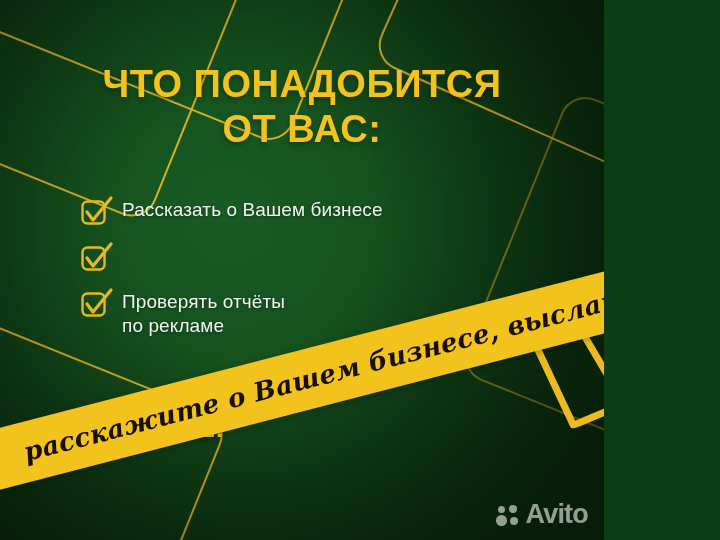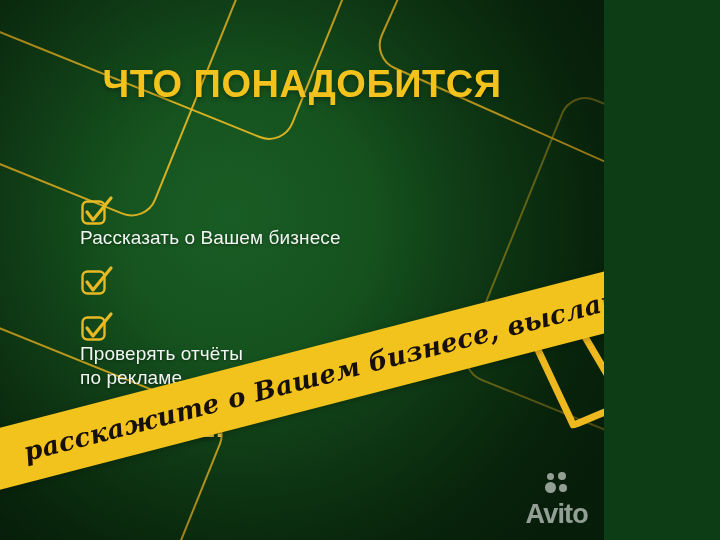--- a/index.html
+++ b/index.html
@@ -58,21 +58,20 @@
   
   .checklist{
     position:absolute;
     left:80px; top:198px;
     width:420px;
   }
   .check-item{
     display:flex;
     align-items:flex-start;
     margin-bottom:18px;
-    flex-direction:column;
   }
   .check-item:last-child{margin-bottom:0;}
 
   .checkbox{
     position:relative;
     flex:0 0 auto;
     width:26px;height:26px;
     margin-right:16px;
     margin-top:2px;
   }
@@ -126,24 +125,23 @@
     white-space:nowrap;
     padding-left:118px;
     letter-spacing:.3px;
   }
 
   
   .avito{
     position:absolute;
     right:16px; bottom:12px;
     display:flex;
-    align-items:center;
+    align-items:flex-end;
     gap:6px;
     opacity:.62;
-    flex-direction:column;
   }
   .avito-mark{position:relative;width:24px;height:24px;}
   .avito-mark i{position:absolute;border-radius:50%;background:#e9eee9;display:block;}
   .avito-mark i.b1{width:11px;height:11px;left:0;   top:11px;}
   .avito-mark i.b2{width:7px; height:7px; left:2px; top:2px;}
   .avito-mark i.b3{width:8px; height:8px; left:13px;top:1px;}
   .avito-mark i.b4{width:8px; height:8px; left:14px;top:13px;}
   .avito-word{
     color:#e9eee9;
     font-size:27px;
@@ -159,20 +157,21 @@
 
   <div class="deco d1"></div>
   <div class="deco d2"></div>
   <div class="deco d3"></div>
   <div class="deco d4"></div>
   <div class="deco d5"></div>
   <div class="vignette"></div>
 
   <div class="heading">
     <span class="l1">ЧТО ПОНАДОБИТСЯ</span>
+    <span class="l2">ОТ ВАС:</span>
   </div>
 
   <div class="checklist">
 
     <div class="check-item">
       <span class="checkbox">
         <svg viewBox="0 0 34 32" aria-hidden="true">
           <rect x="2.5" y="5.5" width="22" height="22" rx="5" ry="5" fill="none" stroke="#e8b923" stroke-width="2.4"></rect>
           <path d="M7 16 L13 24 L31 2" fill="none" stroke="#e8b923" stroke-width="3.2" stroke-linecap="round" stroke-linejoin="round"></path>
         </svg>

